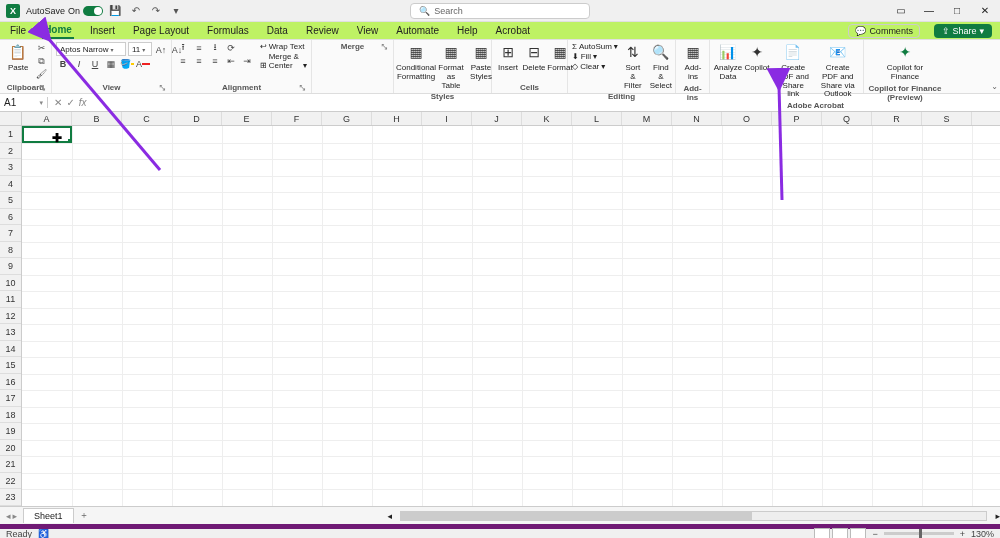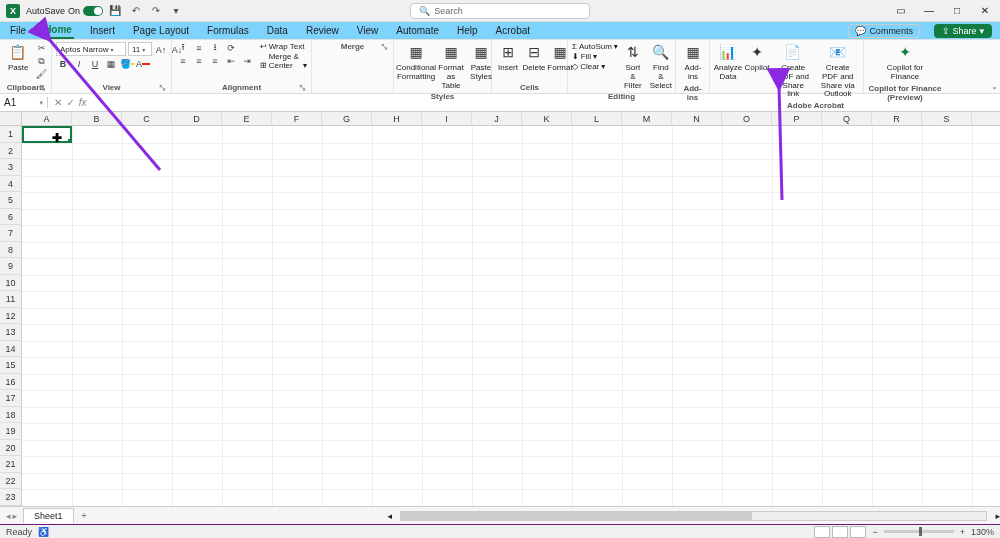--- a/index.html
+++ b/index.html
@@ -8,21 +8,21 @@
 .titlebar .left { display:flex; align-items:center; gap:6px; }
 .logo { width:14px; height:14px; background:#107c41; border-radius:2px; display:flex; align-items:center; justify-content:center; color:#fff; font-size:9px; font-weight:bold; }
 .autosave-toggle { display:flex; align-items:center; gap:3px; font-size:9px; }
 .toggle-pill { width:20px; height:10px; background:#107c41; border-radius:5px; position:relative; }
 .toggle-pill::after { content:""; position:absolute; right:1px; top:1px; width:8px; height:8px; background:#fff; border-radius:50%; }
 .qat-icon { width:14px; height:14px; display:flex; align-items:center; justify-content:center; color:#555; font-size:10px; }
 .searchbox { position:absolute; left:50%; transform:translateX(-50%); display:flex; align-items:center; gap:4px; background:#fff; border:1px solid #ccc; border-radius:4px; padding:1px 8px; width:180px; height:16px; font-size:9px; color:#666; }
 .titlebar .right { margin-left:auto; display:flex; align-items:center; gap:10px; }
 .win-btn { width:18px; height:18px; display:flex; align-items:center; justify-content:center; color:#222; font-size:10px; }
 
-.menubar { height:18px; background:#7dd3fc; display:flex; align-items:center; padding:0 8px; gap:14px; font-size:10px; border-bottom:1px solid #e0e0e0; }
+.menubar { height:18px; background:#bef264; display:flex; align-items:center; padding:0 8px; gap:14px; font-size:10px; border-bottom:1px solid #e0e0e0; }
 .menubar .tab { padding:2px 2px; cursor:pointer; }
 .menubar .tab.active { border-bottom:2px solid #107c41; color:#107c41; font-weight:600; }
 .menubar .spacer { flex:1; }
 .comments-btn { border:1px solid #ccc; border-radius:4px; padding:1px 6px; font-size:9px; display:flex; align-items:center; gap:3px; }
 .share-btn { background:#107c41; color:#fff; border-radius:4px; padding:2px 8px; font-size:9px; display:flex; align-items:center; gap:3px; }
 
 .ribbon { height:54px; background:#fafafa; border-bottom:1px solid #ddd; display:flex; font-size:8px; position:relative; }
 .rgroup { border-right:1px solid #e5e5e5; padding:2px 4px 0 4px; display:flex; flex-direction:column; justify-content:space-between; position:relative; }
 .rgroup .body { flex:1; display:flex; align-items:flex-start; gap:2px; }
 .rgroup .label { text-align:center; font-size:8px; color:#555; padding-bottom:1px; position:relative;font-weight:bold; }
@@ -55,21 +55,21 @@
 .sel-cell::after { content:""; position:absolute; right:-3px; bottom:-3px; width:5px; height:5px; background:#107c41; }
 .cursor-plus { position:absolute; left:28px; top:3px; font-size:12px; color:#000; font-weight:bold; }
 
 .sheet-tabs { position:absolute; bottom:14px; left:0; right:0; height:18px; background:#f5f5f5; border-top:1px solid #ccc; display:flex; align-items:center; font-size:9px; }
 .tab-nav { display:flex; gap:2px; padding:0 6px; color:#888; }
 .sheet-tab { background:#fff; border:1px solid #ccc; border-bottom:none; padding:2px 10px; border-radius:0; }
 .add-sheet { padding:0 6px; color:#666; }
 .hscroll { flex:1; margin:0 8px; height:10px; background:#eee; border:1px solid #ccc; position:relative; }
 .hscroll .thumb { position:absolute; left:0; top:0; bottom:0; width:60%; background:#ccc; }
 
-.statusbar { position:absolute; bottom:0; left:0; right:0; height:14px; background:#f0f0f0; border-top:1px solid #701a75; display:flex; align-items:center; font-size:9px; padding:0 6px; color:#444; }
+.statusbar { position:absolute; bottom:0; left:0; right:0; height:14px; background:#f0f0f0; border-top:5px solid #701a75; display:flex; align-items:center; font-size:9px; padding:0 6px; color:#444; }
 .statusbar .sp { flex:1; }
 .view-btn { width:16px; height:12px; border:1px solid #bbb; margin-left:2px; background:#fff; }
 .zoom-slider { width:70px; height:3px; background:#ccc; margin:0 6px; position:relative; }
 .zoom-slider .knob { position:absolute; left:50%; top:-3px; width:3px; height:9px; background:#666; }
 
 .arrow { position:absolute; pointer-events:none; }
 .arrow svg { overflow:visible; }
 </style>
 </head>
 <body>

